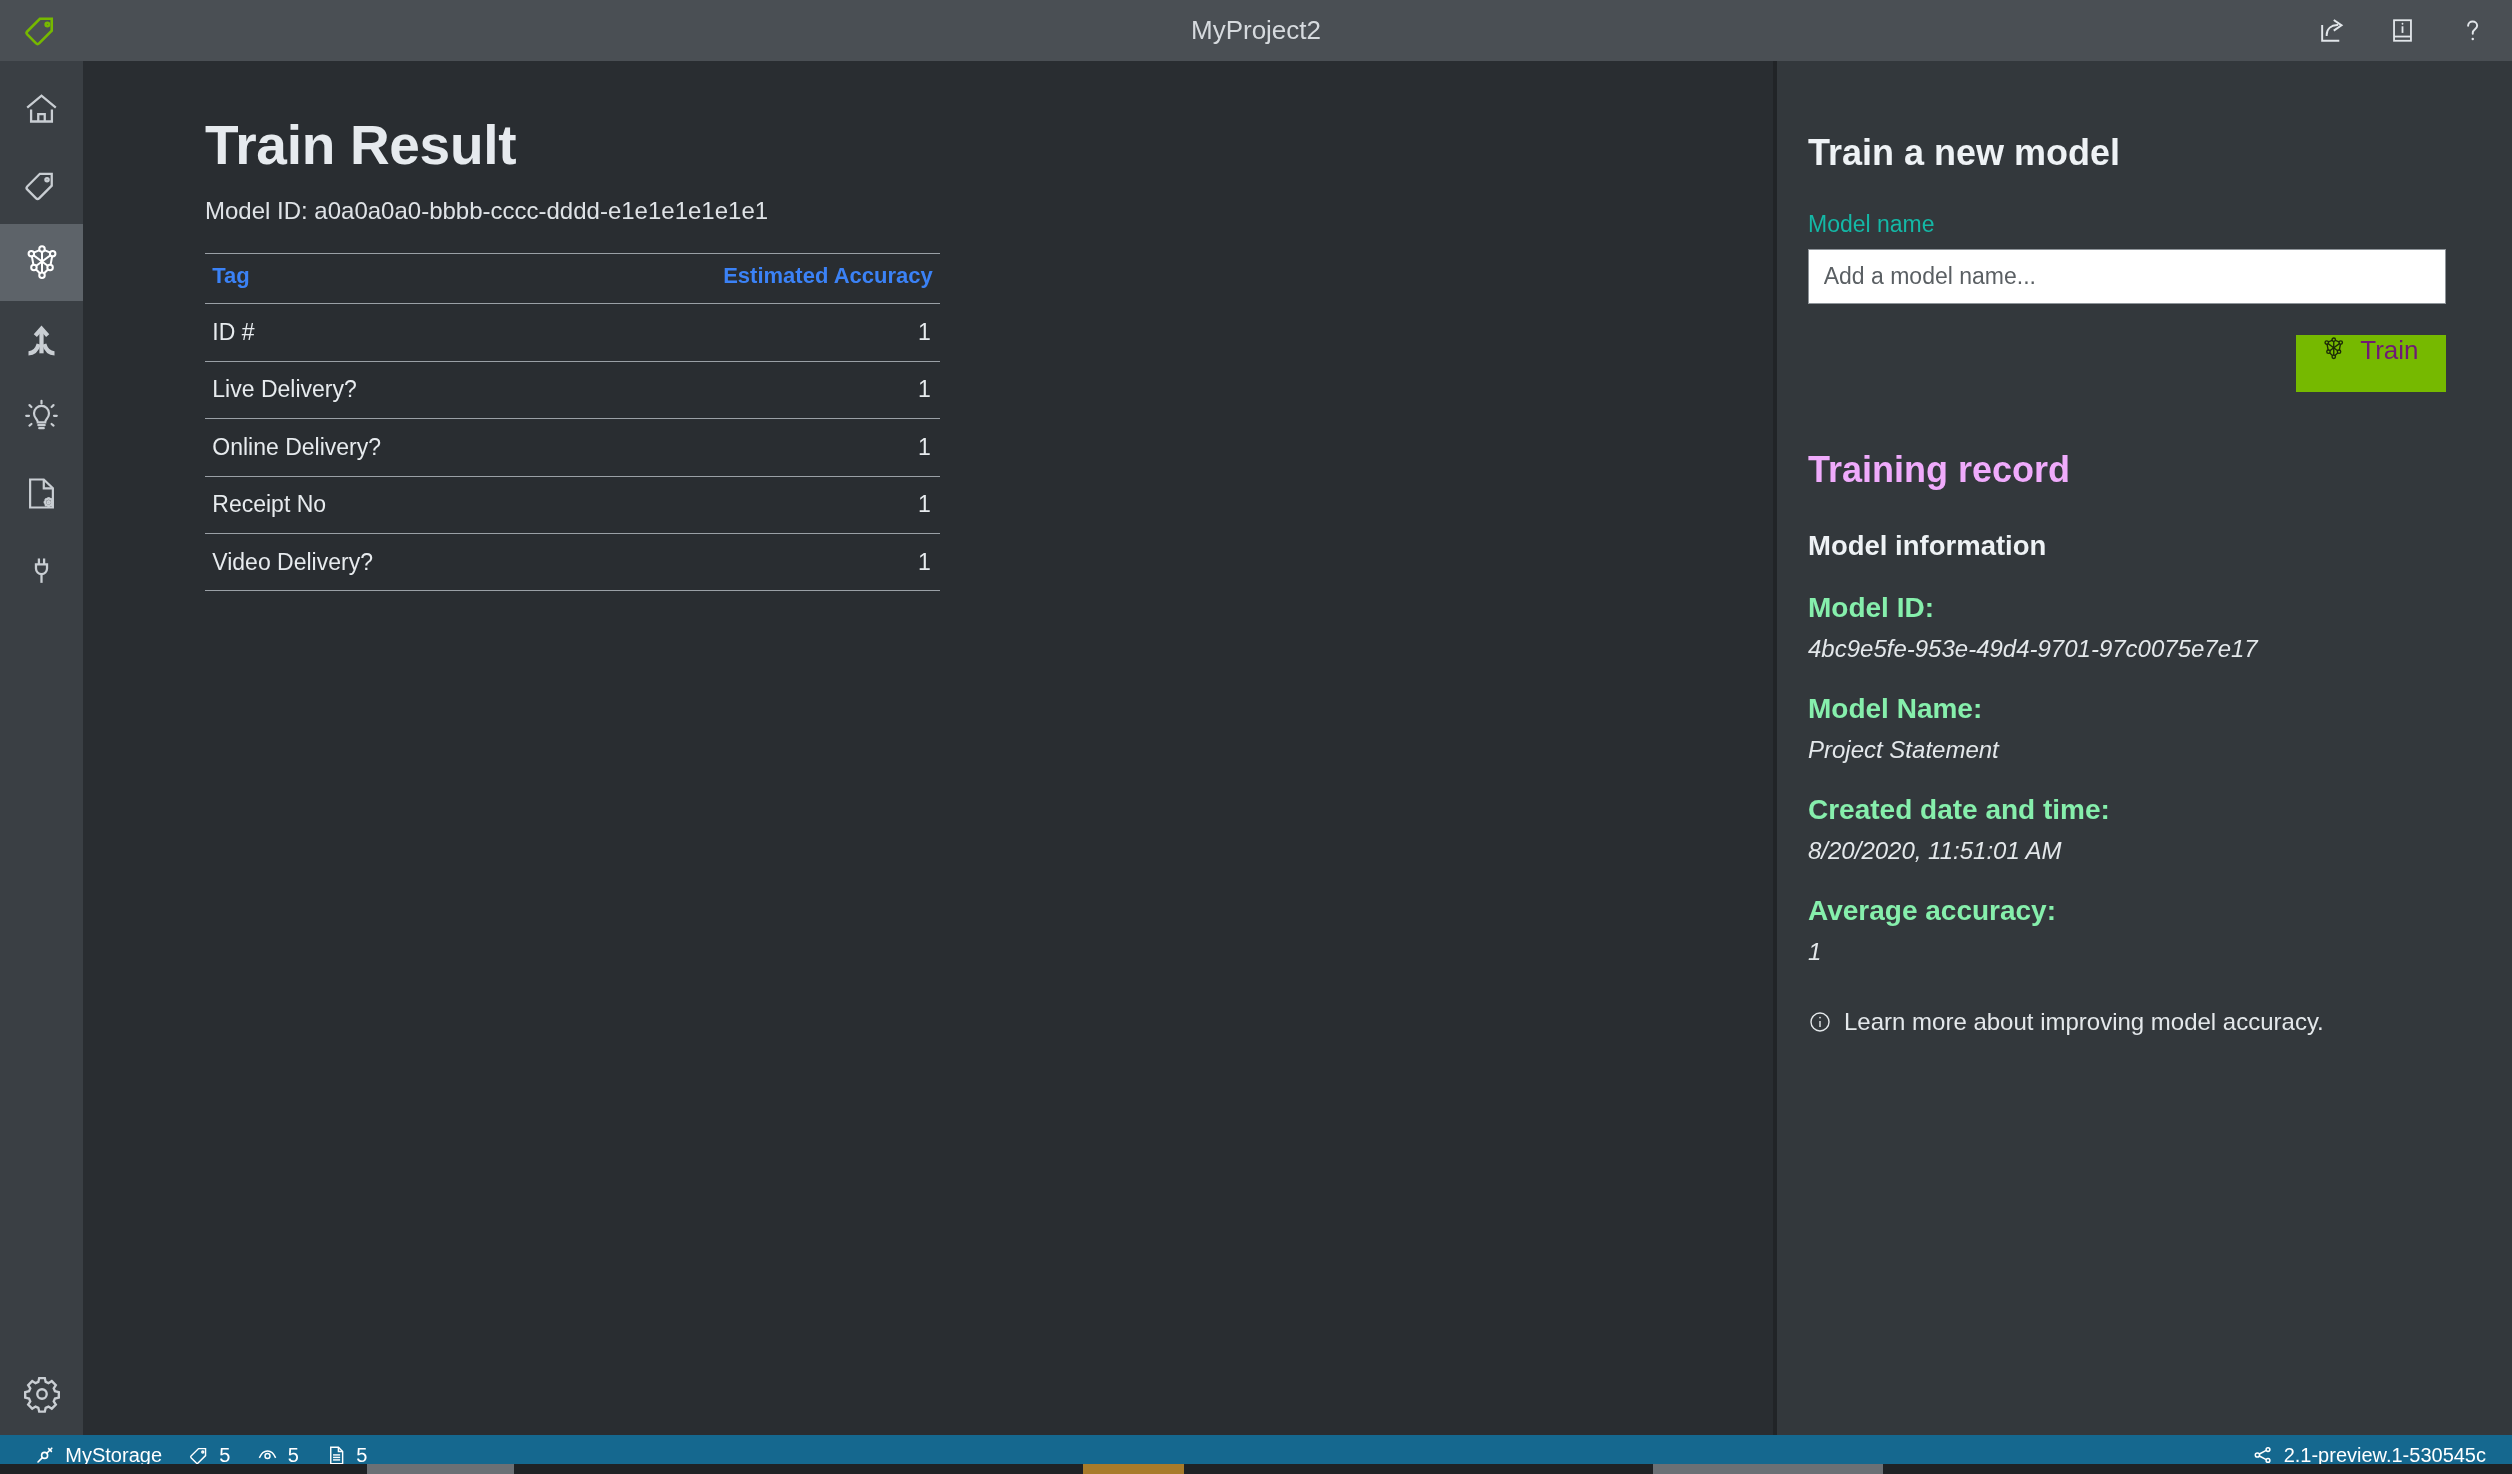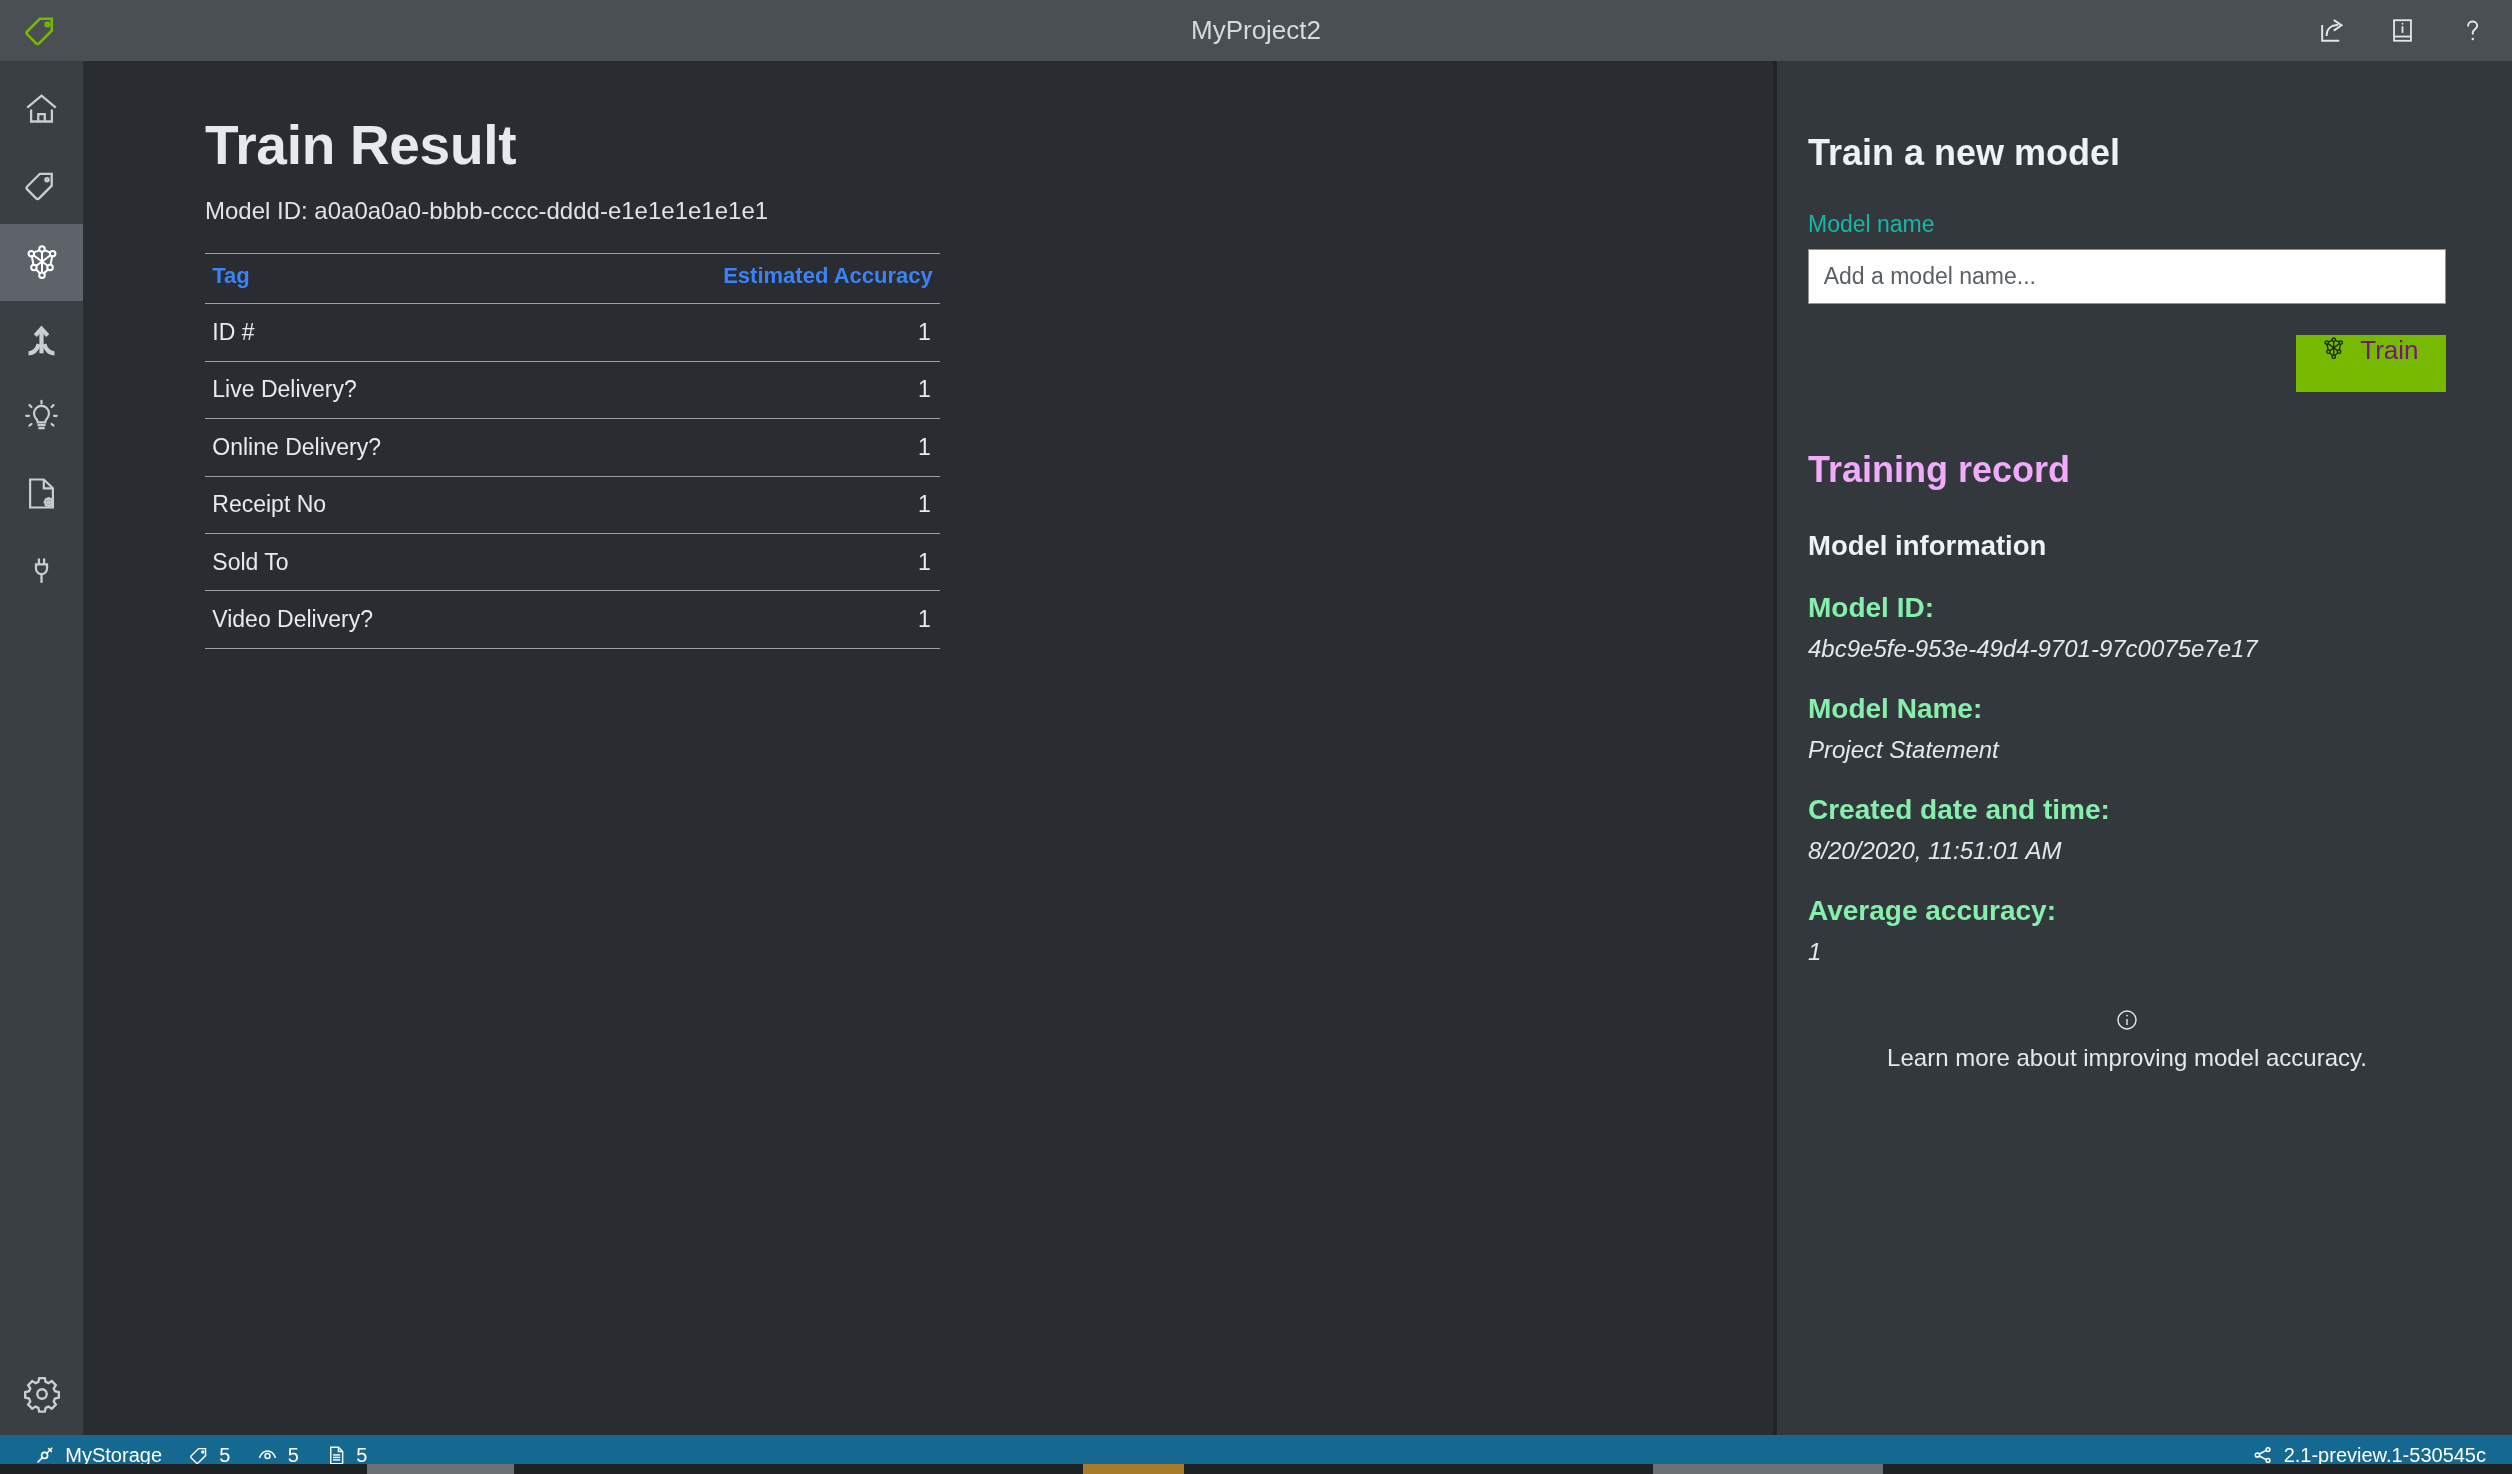--- a/index.html
+++ b/index.html
@@ -155,21 +155,21 @@
     margin-top: 30px;
     font-size: 28px; font-weight: 700; color: #86efac;
   }
   .sp-field-value {
     margin-top: 11px;
     font-size: 24px; font-weight: 400; color: #e4e8eb; font-style: italic;
   }
   .sp-note {
     margin-top: 42px;
     display: flex; align-items: center; gap: 12px;
-    font-size: 24px; color: #e4e8eb; flex-direction: column;
+    font-size: 24px; color: #e4e8eb;
   }
 
   
   .statusbar {
     height: 40px; flex: 0 0 40px;
     background: #15688f;
     display: flex; align-items: center;
     padding: 0 13px 0 20px;
     color: #ffffff; font-size: 20px;
   }
@@ -355,24 +355,20 @@
             </tr>
             <tr>
               <td>Online Delivery?</td>
               <td class="num">1</td>
             </tr>
             <tr>
               <td>Receipt No</td>
               <td class="num">1</td>
             </tr>
             <tr>
-              <td>Sold To</td>
-              <td class="num">1</td>
-            </tr>
-            <tr>
               <td>Video Delivery?</td>
               <td class="num">1</td>
             </tr>
           </tbody>
         </table>
       </div>
 
       <div class="panel-divider"></div>
 
       <div class="sidepanel">

